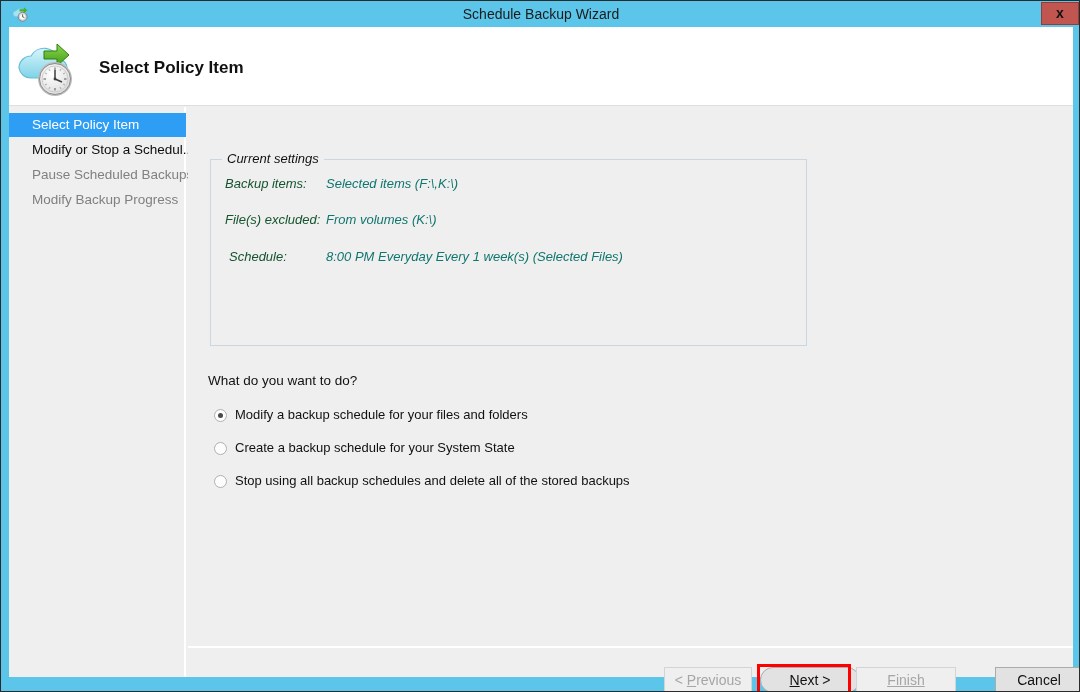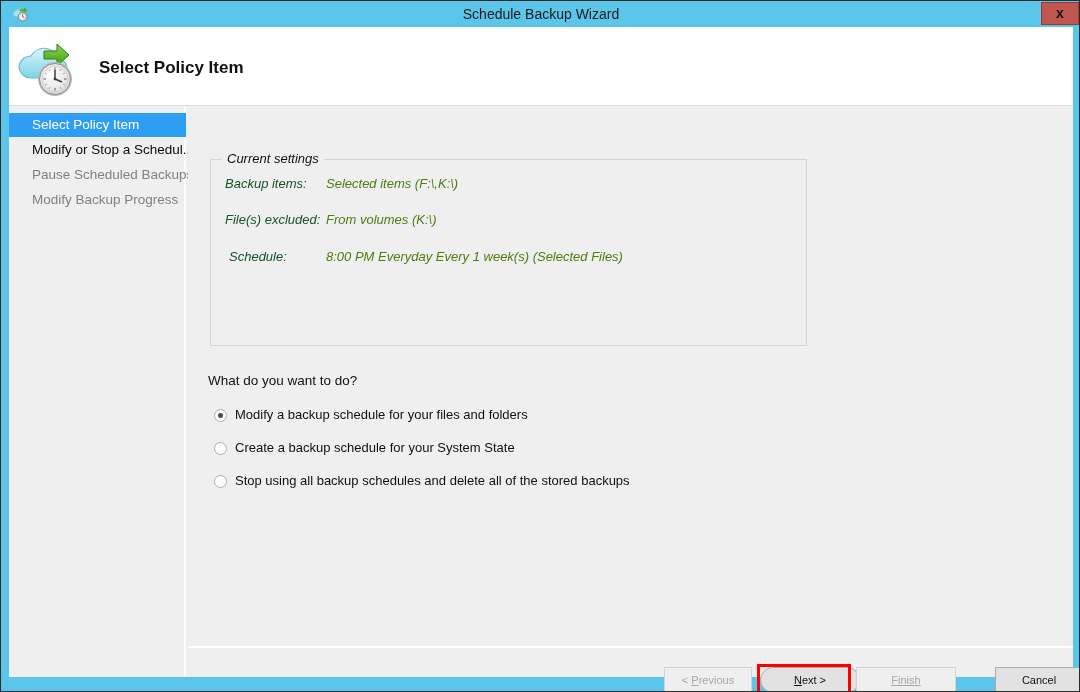--- a/index.html
+++ b/index.html
@@ -152,21 +152,21 @@
   }
   .settings-label {
     position: absolute;
     font-size: 13px;
     color: #14532d;
   }
   .settings-value {
     position: absolute;
     left: 115px;
     font-size: 13px;
-    color: #4d7c0f;
+    color: #0f766e;
   }
 
   
   .question {
     position: absolute;
     left: 20px; top: 266px;
     font-size: 13.5px;
     color: #111111;
   }
   .radio-row {
@@ -213,21 +213,21 @@
     width: 885px;
     height: 2px;
     background: #ffffff;
   }
   .btn {
     position: absolute;
     top: 18px;
     height: 26px;
     line-height: 24px;
     text-align: center;
-    font-size: 11px;
+    font-size: 14px;
     box-sizing: border-box;
     background: #e2e2e2;
     border: 1px solid #ababab;
     color: #111111;
     cursor: pointer;
     user-select: none;
   }
   .btn.disabled {
     background: #efefef;
     border: 1px solid #d4d4d4;

